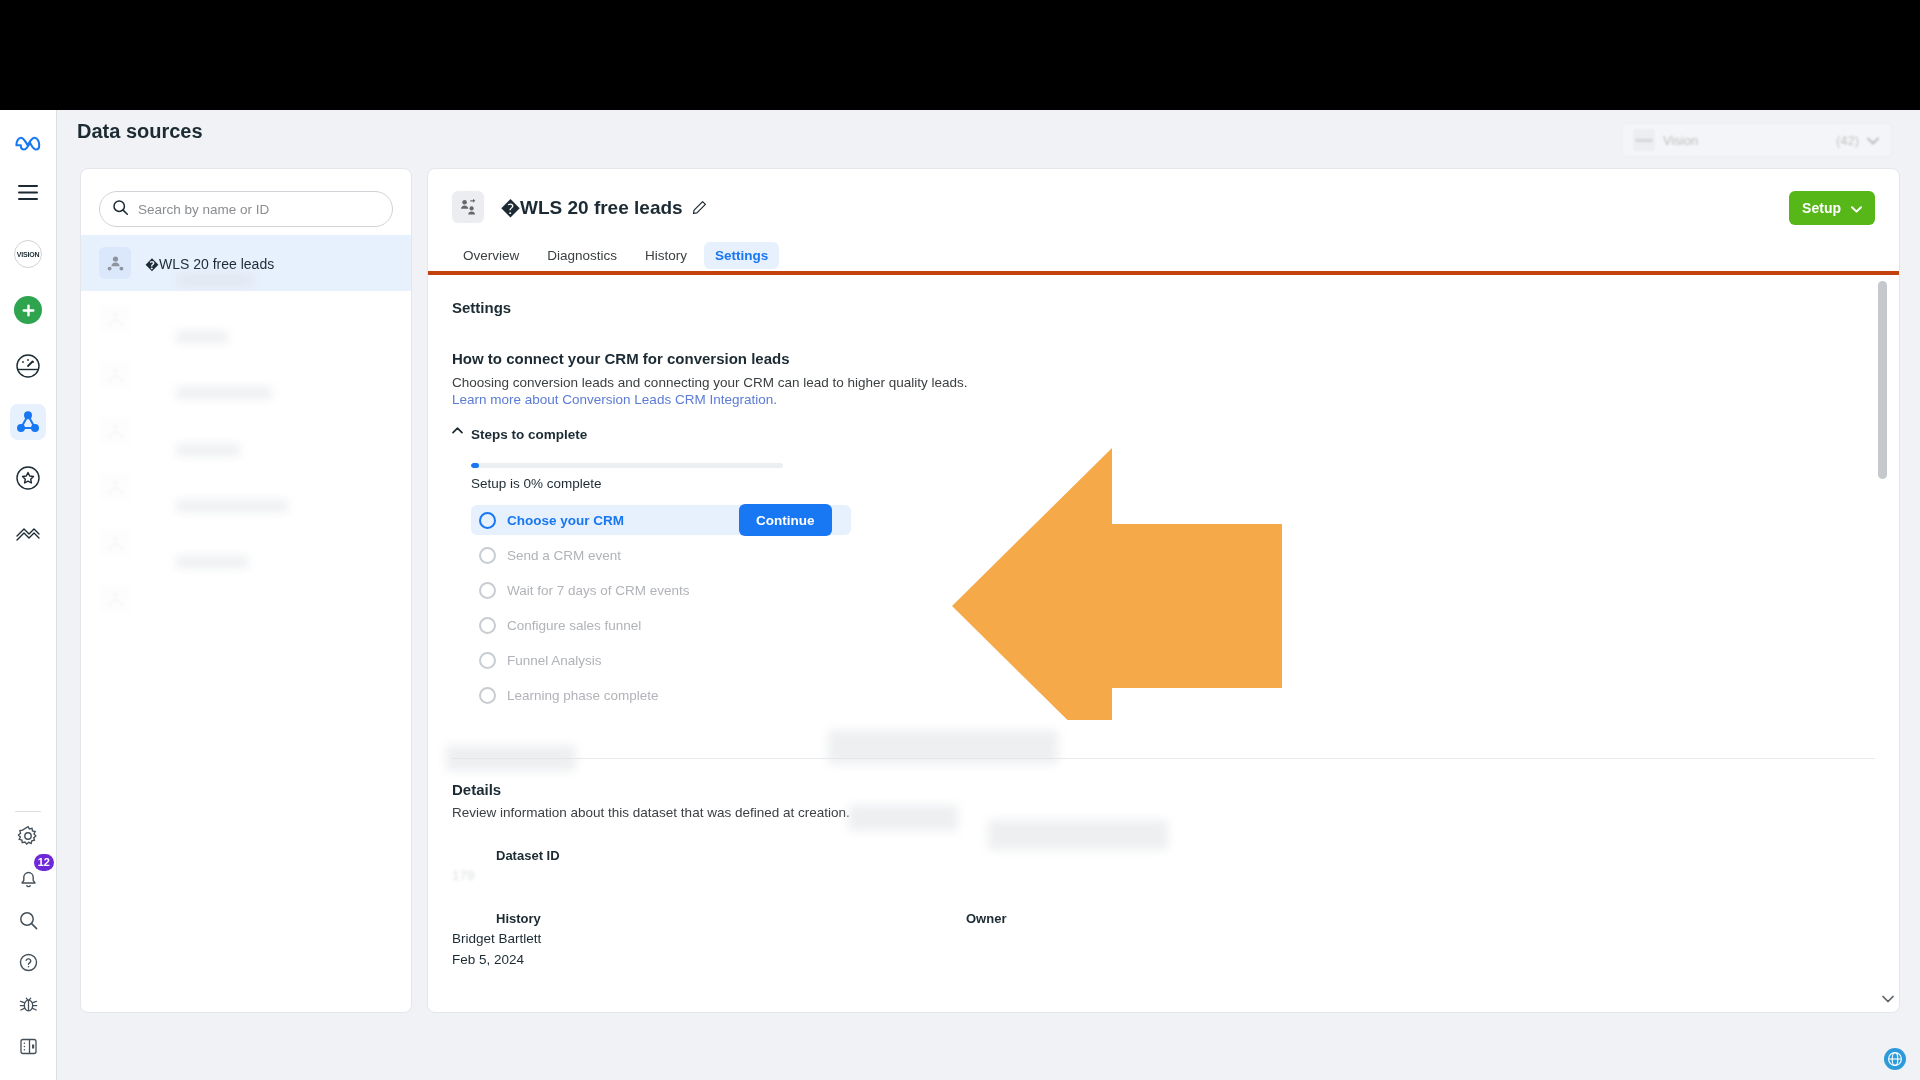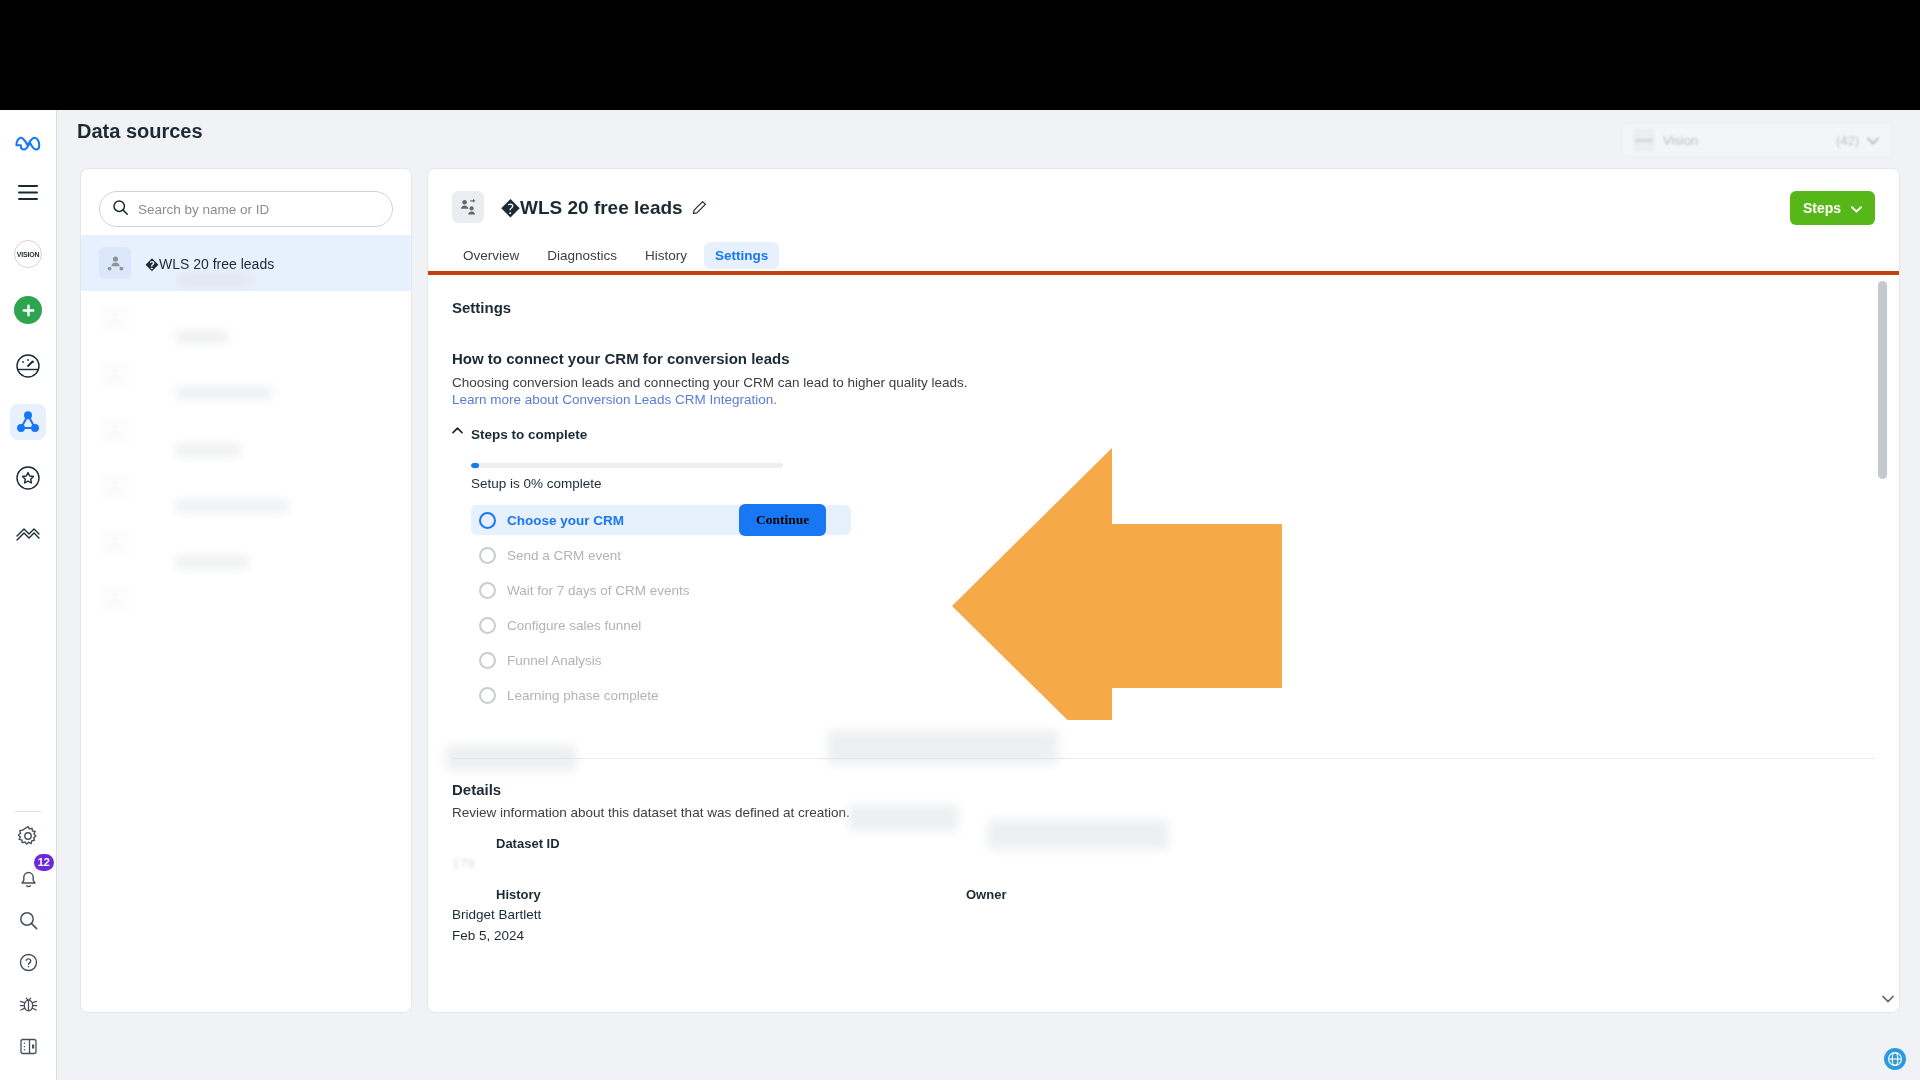--- a/index.html
+++ b/index.html
@@ -285,34 +285,34 @@
   .step-label {
     margin-left: 11px;
     font-size: 13.5px; color: #b0b3b8;
   }
   .step-row.current .step-label { color: #1877f2; font-weight: bold; }
   #continue-button {
     position: absolute;
     left: 268px; top: -1px;
     height: 32px;
     background: #1877f2;
-    color: #000000; border: none; border-radius: 6px;
+    color: #ffffff; border: none; border-radius: 6px;
     font-size: 13.5px; font-weight: bold;
-    font-family: Liberation Serif, serif;
+    font-family: Liberation Sans, sans-serif;
     padding: 0 17px;
     cursor: pointer;
   }
 
   #details-divider {
     margin-top: 48px;
     border-top: 1px solid #e8eaed;
   }
   #details-heading { margin-top: 22px; font-size: 15px; font-weight: bold; color: #1c2b33; }
   #details-sub { margin-top: 7px; font-size: 13.5px; color: #3c4043; }
-  .field-label { margin-top: 16px; font-size: 13px; font-weight: bold; color: #1c2b33; padding-left: 44px; }
+  .field-label { margin-top: 28px; font-size: 13px; font-weight: bold; color: #1c2b33; padding-left: 44px; }
   .field-value { margin-top: 5px; font-size: 13.5px; color: #1c2b33; }
   .field-value.masked { color: #dcdee1; filter: blur(1.5px); }
   #creator-owner-row { display: flex; }
   #creator-col { width: 470px; }
 
   
   #scroll-track {
     position: absolute;
     right: 6px; top: 0;
     width: 9px; height: 737px;
@@ -631,21 +631,21 @@
             </div>
             <div id="asset-name">�WLS 20 free leads</div>
             <span id="edit-name-icon">
               <svg width="15" height="15" viewBox="0 0 15 15" fill="none" stroke="#1c2b33" stroke-width="1.2">
                 <path d="M10.6 1.6l2.8 2.8-8.5 8.5-3.4.6.6-3.4z" stroke-linejoin="round"></path>
               </svg>
             </span>
           </div>
 
           <button id="create-button">
-            <span>Steps</span>
+            <span>Setup</span>
             <span class="caret">
               <svg width="11" height="7" viewBox="0 0 11 7">
                   <path d="M1 1.2L5.5 5.6L10 1.2" stroke="#ffffff" stroke-width="2" fill="none" stroke-linecap="round" stroke-linejoin="round"></path>
                 </svg>
             </span>
           </button>
         </div>
 
         <div id="tabs">
           <div class="tab">Overview</div>

